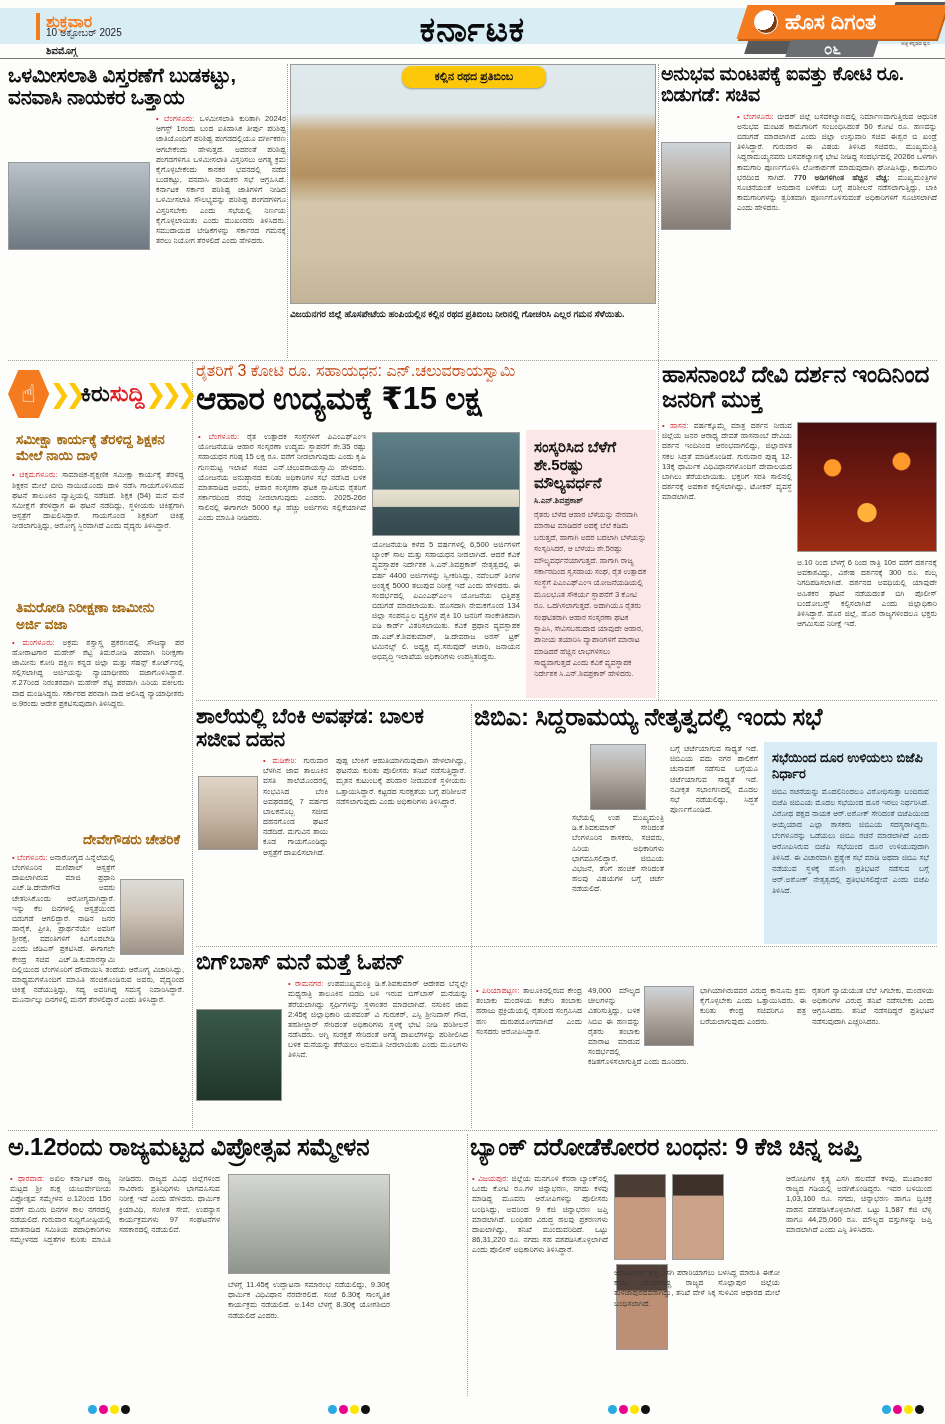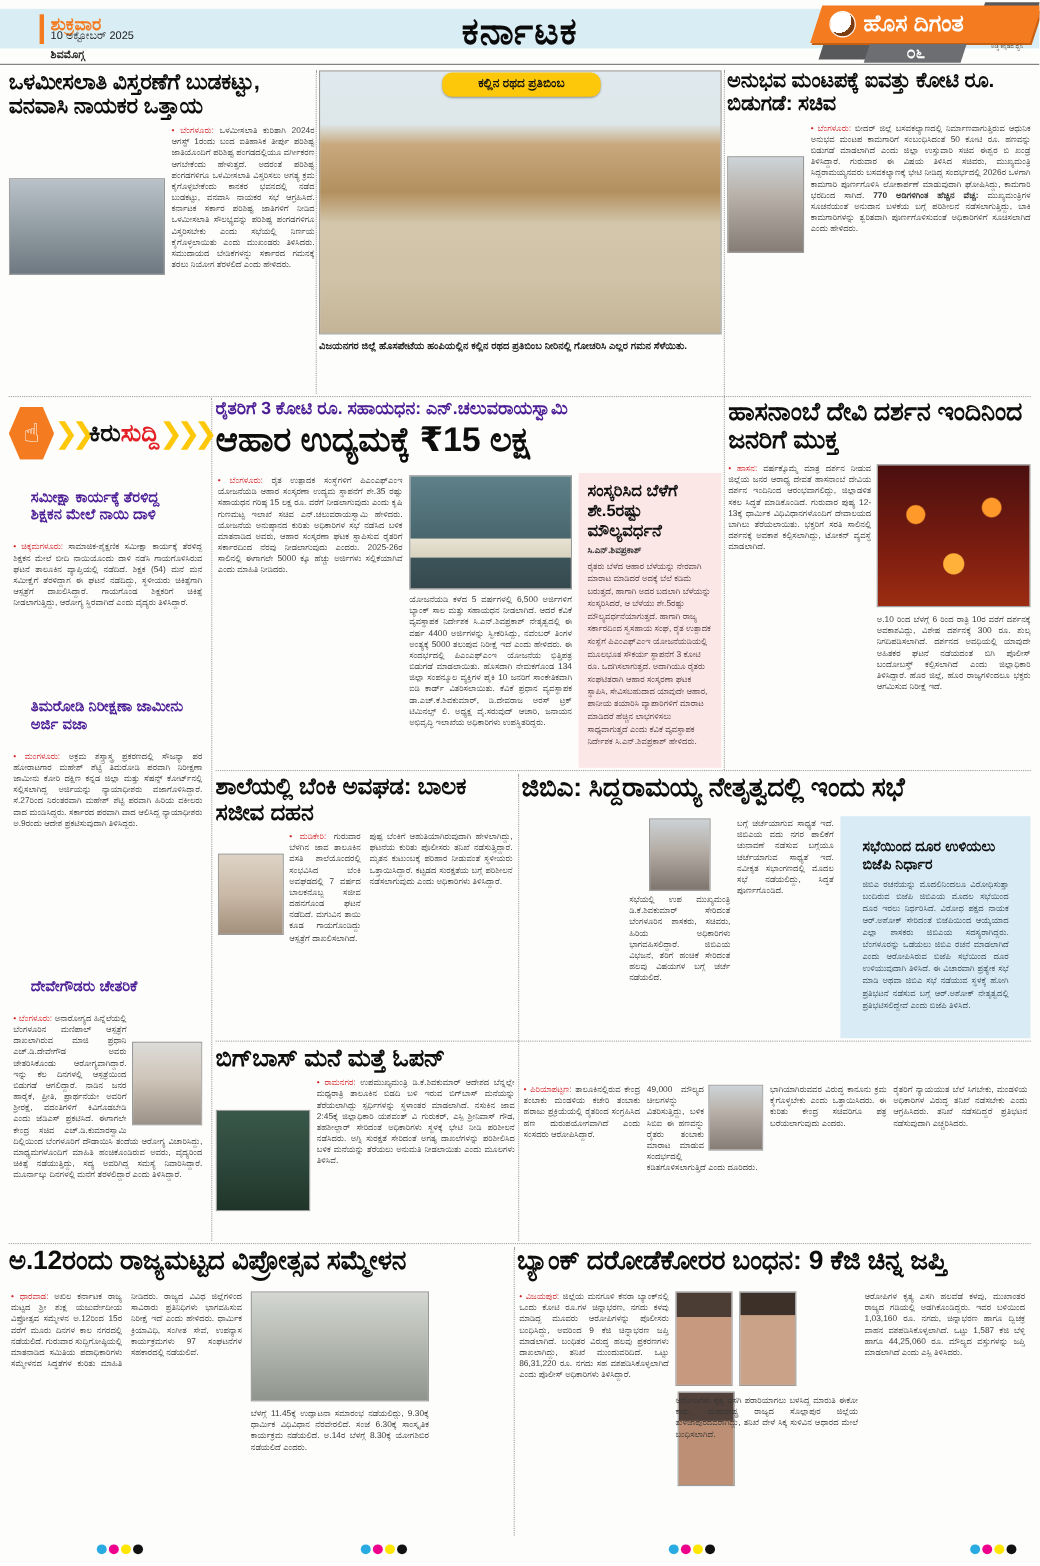--- a/index.html
+++ b/index.html
@@ -1,20 +1,20 @@
 <!DOCTYPE html>
 <html><head>
 <meta charset="utf-8">
 <style>
   html,body{margin:0;padding:0}
   body{width:945px;height:1424px;position:relative;background:#fdfdfb;
        font-family:"Liberation Sans","DejaVu Sans",sans-serif;color:#222;overflow:hidden}
   .abs{position:absolute}
   .hl{font-weight:bold;color:#0e0e0e;line-height:1.1;margin:0;letter-spacing:-.2px}
-  .kick{font-weight:bold;color:#4c1d95}
+  .kick{font-weight:normal;color:#c2410c}
   .bt{font-size:7.6px;line-height:1.34;text-align:justify;color:#363636;overflow:hidden}
   .dl{color:#d2232a;font-weight:normal}
   .dl::before{content:"• "}
   .photo{border:1px solid #9a9a9a;box-sizing:border-box}
   .cap{font-size:9px;font-weight:bold;color:#1c1c1c;line-height:1.3}
   .vr{position:absolute;border-left:1px dotted #9f9f9f;width:0}
   .hr{position:absolute;border-top:1px dotted #9f9f9f;height:0}
   
   .band{background:#d9edf4}
   .orangebar{background:#f47b20}
@@ -29,30 +29,30 @@
   .logo-tag{color:#3a2410;font-size:5px;text-align:right}
   .plate{background:#6d6e71;color:#fff;font-weight:bold;font-size:15px;text-align:center}
   .accent-dark{background:#58595b}
   .emblem{width:22px;height:22px;border-radius:50%;background:radial-gradient(circle at 35% 35%,#fff 55%,#7a3c10 56%);border:1px solid #fff}
   
   .badge{background:#fdc70a;border-radius:9px;font-weight:bold;text-align:center;font-size:11px;line-height:1.25;padding:4px 8px;color:#111;box-shadow:0 1px 2px rgba(0,0,0,.35)}
   .pinkbox{background:#fbe7e6;box-sizing:border-box;padding:8px}
   .pinkbox .t{font-size:15px;font-weight:bold;line-height:1.2;color:#101010}
   .pinkbox .a{font-size:8px;font-weight:bold;color:#333;margin:4px 0 3px}
   .pinkbox .b{font-size:7.6px;line-height:1.5;color:#4a3a3a;text-align:left}
-  .bluebox{background:#d9ecf5;box-sizing:border-box;padding:20px}
+  .bluebox{background:#d9ecf5;box-sizing:border-box;padding:8px}
   .bluebox .t{font-size:13px;font-weight:bold;line-height:1.2;color:#0d0d0d}
   .bluebox .b{font-size:7.6px;line-height:1.45;color:#36454f;text-align:justify;margin-top:5px}
   
   .hex{width:54px;height:48px;background:#f47b20;clip-path:polygon(25% 0,75% 0,100% 50%,75% 100%,25% 100%,0 50%);
        display:flex;align-items:center;justify-content:center;color:#fff;font-size:24px}
   .chev{color:#fdc70a;font-weight:bold;font-size:26px;letter-spacing:-6px}
   .ks-title-b{color:#111;font-weight:bold;font-size:22px}
   .ks-title-r{color:#e31e24;font-weight:bold;font-size:22px}
-  .ks-hl{font-size:13.5px;font-weight:bold;line-height:1.2;color:#4c1d95;margin:16px}
+  .ks-hl{font-size:13.5px;font-weight:bold;line-height:1.2;color:#a16207;margin:4px}
   .sidebar{border-right:1px dotted #9f9f9f}
   
   .ph-group{background:linear-gradient(180deg,#b9c2c8 0%,#97a1a8 45%,#6e7880 100%)}
   .ph-hampi2{background:linear-gradient(180deg,#e0eaee 0%,#dde7e9 20%,#c8a87d 28%,#b3905f 46%,#d3c6ab 58%,#cfc2a6 80%,#c4b497 100%)}
   .ph-portrait{background:linear-gradient(180deg,#cdd4d8 0%,#b9b1a9 40%,#857d75 100%)}
   .ph-stage{background:linear-gradient(180deg,#5e8089 0%,#49666d 55%,#e8e2d2 56%,#d8d2c0 72%,#3c545a 73%,#35494e 100%)}
   .ph-lamps{background:radial-gradient(circle at 25% 35%,#ff9a2a 0 6%,transparent 7%),radial-gradient(circle at 75% 30%,#ff9a2a 0 6%,transparent 7%),radial-gradient(circle at 50% 70%,#ffb13a 0 8%,transparent 9%),linear-gradient(180deg,#4a0f0f 0%,#7c1d10 60%,#9c2c12 100%)}
   .ph-child{background:linear-gradient(180deg,#ded4c6 0%,#c9b9a6 50%,#a3907c 100%)}
   .ph-sidda{background:linear-gradient(180deg,#ccd2d6 0%,#b4aca4 45%,#7e766e 100%)}
   .ph-gowda{background:linear-gradient(180deg,#dcdcd8 0%,#cfc4b8 45%,#9c9186 100%)}
@@ -139,21 +139,21 @@
 
   <div style="padding:8px 8px 0 4px">
     <h3 class="ks-hl">ತಿಮರೋಡಿ ನಿರೀಕ್ಷಣಾ ಜಾಮೀನು ಅರ್ಜಿ ವಜಾ</h3>
     <div class="bt" style="margin-top:5px;height:182px">
       <span class="dl">ಮಂಗಳೂರು:</span>
       <span>ಅಕ್ರಮ ಶಸ್ತ್ರಾಸ್ತ್ರ ಪ್ರಕರಣದಲ್ಲಿ ಸೌಜನ್ಯಾ ಪರ ಹೋರಾಟಗಾರ ಮಹೇಶ್ ಶೆಟ್ಟಿ ತಿಮರೋಡಿ ಪರವಾಗಿ ನಿರೀಕ್ಷಣಾ ಜಾಮೀನು ಕೋರಿ ದಕ್ಷಿಣ ಕನ್ನಡ ಜಿಲ್ಲಾ ಮತ್ತು ಸೆಷನ್ಸ್ ಕೋರ್ಟ್‌ನಲ್ಲಿ ಸಲ್ಲಿಸಲಾಗಿದ್ದ ಅರ್ಜಿಯನ್ನು ನ್ಯಾಯಾಧೀಶರು ವಜಾಗೊಳಿಸಿದ್ದಾರೆ. ಸೆ.27ರಿಂದ ನಿರಂತರವಾಗಿ ಮಹೇಶ್ ಶೆಟ್ಟಿ ಪರವಾಗಿ ಹಿರಿಯ ವಕೀಲರು ವಾದ ಮಂಡಿಸಿದ್ದರು. ಸರ್ಕಾರದ ಪರವಾಗಿ ವಾದ ಆಲಿಸಿದ್ದ ನ್ಯಾಯಾಧೀಶರು ಅ.9ರಂದು ಆದೇಶ ಪ್ರಕಟಿಸುವುದಾಗಿ ತಿಳಿಸಿದ್ದರು.</span>
     </div>
   </div>
 
   <div style="padding:8px 8px 0 4px">
-    <h3 class="ks-hl" style="text-align:left">ದೇವೇಗೌಡರು ಚೇತರಿಕೆ</h3>
+    <h3 class="ks-hl" style="text-align:right">ದೇವೇಗೌಡರು ಚೇತರಿಕೆ</h3>
     <div class="bt" style="margin-top:5px;height:212px">
       <div class="photo ph-gowda" style="float:right;width:64px;height:76px;margin:26px 0 2px 5px"></div>
       <span class="dl">ಬೆಂಗಳೂರು:</span>
       <span>ಅನಾರೋಗ್ಯದ ಹಿನ್ನೆಲೆಯಲ್ಲಿ ಬೆಂಗಳೂರಿನ ಮಣಿಪಾಲ್ ಆಸ್ಪತ್ರೆಗೆ ದಾಖಲಾಗಿರುವ ಮಾಜಿ ಪ್ರಧಾನಿ ಎಚ್.ಡಿ.ದೇವೇಗೌಡ ಅವರು ಚೇತರಿಸಿಕೊಂಡು ಆರೋಗ್ಯವಾಗಿದ್ದಾರೆ. ಇನ್ನು ಕೆಲ ದಿನಗಳಲ್ಲಿ ಆಸ್ಪತ್ರೆಯಿಂದ ಬಿಡುಗಡೆ ಆಗಲಿದ್ದಾರೆ. ನಾಡಿನ ಜನರ ಹಾರೈಕೆ, ಪ್ರೀತಿ, ಪ್ರಾರ್ಥನೆಯೇ ಅವರಿಗೆ ಶ್ರೀರಕ್ಷೆ, ವದಂತಿಗಳಿಗೆ ಕಿವಿಗೊಡಬೇಡಿ ಎಂದು ಜೆಡಿಎಸ್ ಪ್ರಕಟಿಸಿದೆ. ಈಗಾಗಲೇ ಕೇಂದ್ರ ಸಚಿವ ಎಚ್.ಡಿ.ಕುಮಾರಸ್ವಾಮಿ ದಿಲ್ಲಿಯಿಂದ ಬೆಂಗಳೂರಿಗೆ ದೌಡಾಯಿಸಿ ತಂದೆಯ ಆರೋಗ್ಯ ವಿಚಾರಿಸಿದ್ದು, ಮಾಧ್ಯಮಗಳೊಂದಿಗೆ ಮಾಹಿತಿ ಹಂಚಿಕೊಂಡಿರುವ ಅವರು, ವೈದ್ಯರಿಂದ ಚಿಕಿತ್ಸೆ ನಡೆಯುತ್ತಿದ್ದು, ಸದ್ಯ ಅವರಿಗಿದ್ದ ಸಮಸ್ಯೆ ನಿವಾರಿಸಿದ್ದಾರೆ. ಮೂರ್ನಾಲ್ಕು ದಿನಗಳಲ್ಲಿ ಮನೆಗೆ ತೆರಳಲಿದ್ದಾರೆ ಎಂದು ತಿಳಿಸಿದ್ದಾರೆ.</span>
     </div>
   </div>
 </aside>
 
 <section class="abs" style="left:196px;top:362px;width:460px;height:338px;overflow:hidden">
   <div class="kick" style="font-size:16px">ರೈತರಿಗೆ 3 ಕೋಟಿ ರೂ. ಸಹಾಯಧನ: ಎನ್.ಚಲುವರಾಯಸ್ವಾಮಿ</div>

